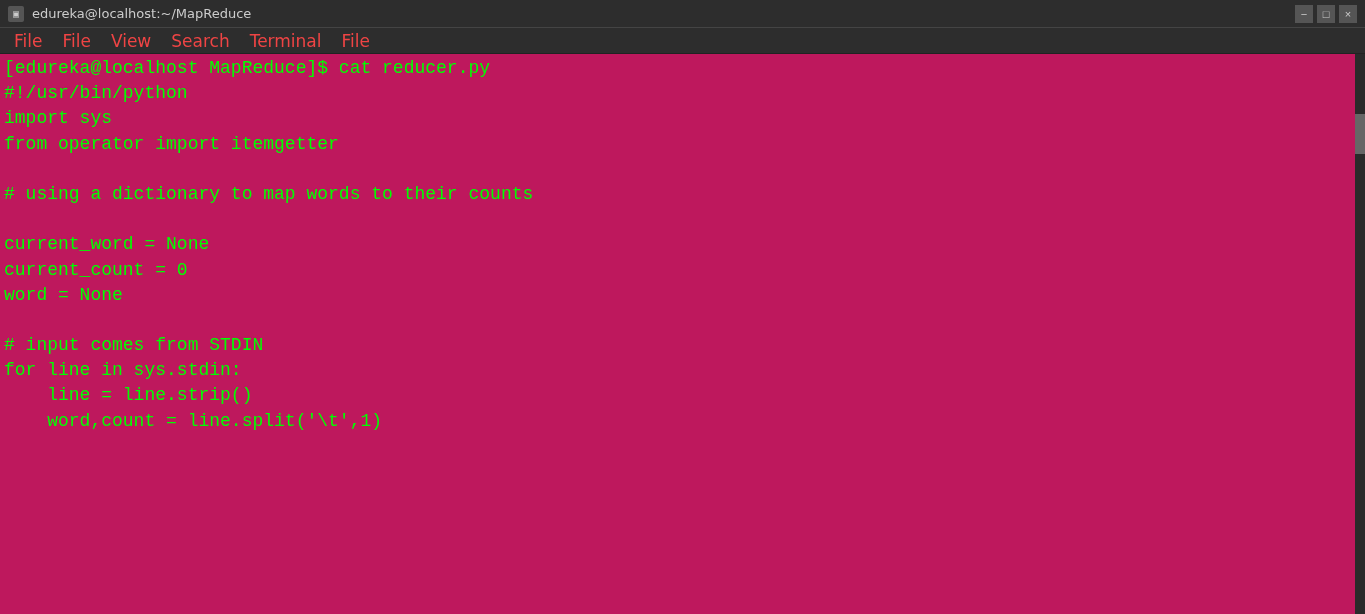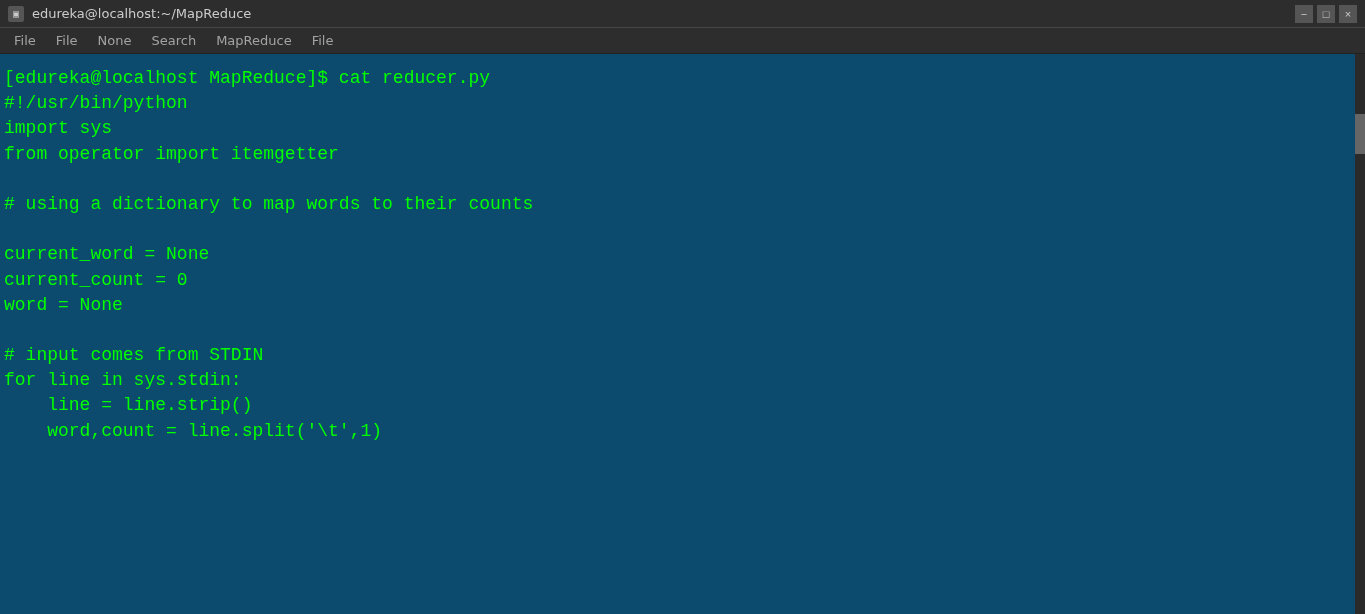--- a/index.html
+++ b/index.html
@@ -71,32 +71,32 @@
     .menu-bar {
       background: #2d2d2d;
       height: 26px;
       display: flex;
       align-items: center;
       padding: 0 4px;
       border-bottom: 1px solid #222;
     }
 
     .menu-item {
-      color: #a3a3a3;
-      font-size: 13px;
+      color: #ef4444;
+      font-size: 17px;
       font-family: 'DejaVu Sans', Arial, sans-serif;
       padding: 2px 10px;
       cursor: pointer;
     }
 
     .terminal-body {
-      background: #0c4a6e;
+      background: #be185d;
       width: 100%;
       height: calc(614px - 54px);
-      padding: 12px 4px;
+      padding: 2px 4px;
       overflow: hidden;
       position: relative;
     }
 
     .terminal-text {
       color: #00ff00;
       font-family: 'Courier New', Courier, monospace;
       font-size: 18px;
       line-height: 1.4;
       white-space: pre;
@@ -132,23 +132,23 @@
   <div class="title-bar-controls">
     <button class="title-bar-btn">−</button>
     <button class="title-bar-btn">□</button>
     <button class="title-bar-btn">×</button>
   </div>
 </div>
 
 <div class="menu-bar">
   <span class="menu-item">File</span>
   <span class="menu-item">File</span>
-  <span class="menu-item">None</span>
+  <span class="menu-item">View</span>
   <span class="menu-item">Search</span>
-  <span class="menu-item">MapReduce</span>
+  <span class="menu-item">Terminal</span>
   <span class="menu-item">File</span>
 </div>
 
 <div class="terminal-body">
   <div class="terminal-text" id="terminal-lines">[edureka@localhost MapReduce]$ cat reducer.py
 #!/usr/bin/python
 import sys
 from operator import itemgetter
 
 # using a dictionary to map words to their counts

